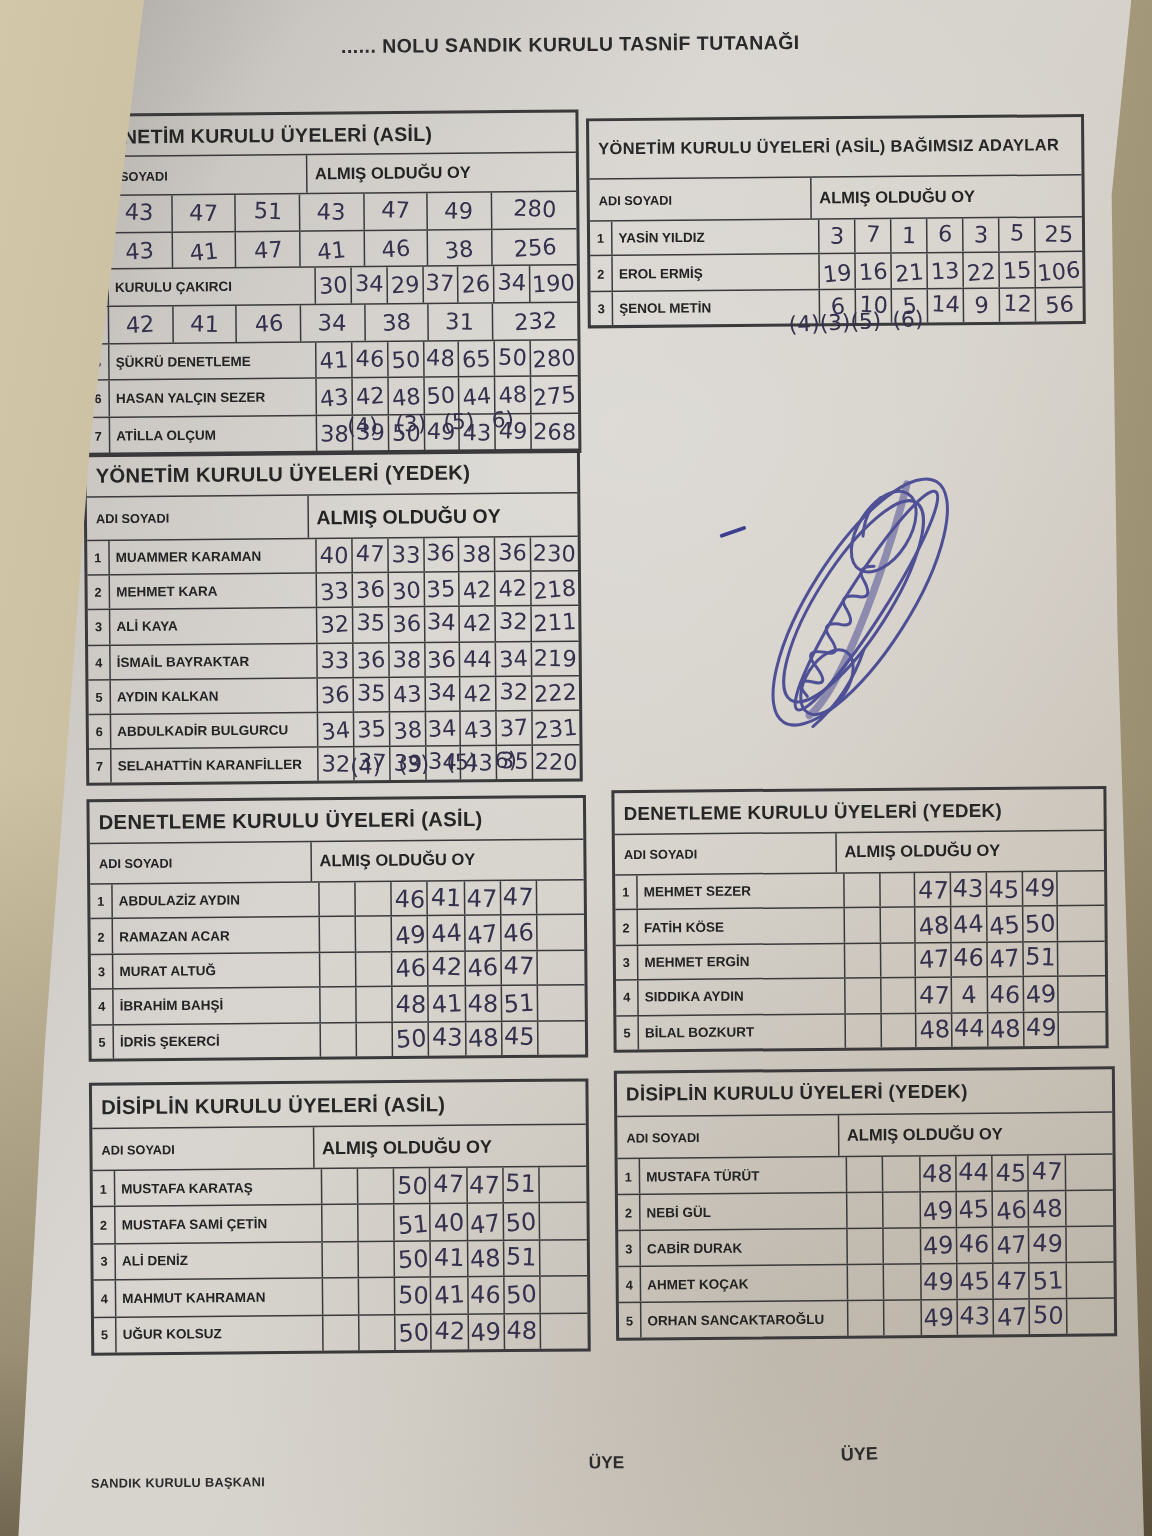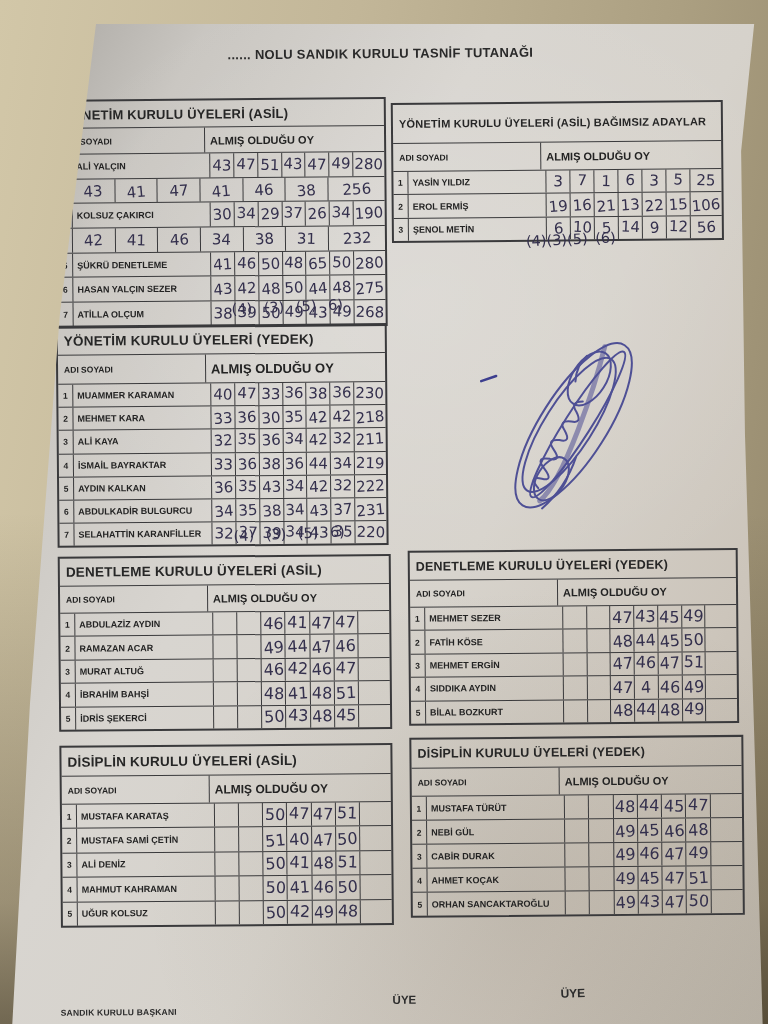--- a/index.html
+++ b/index.html
@@ -10,21 +10,20 @@
       linear-gradient(180deg, rgba(0,0,0,0) 50%, rgba(45,34,16,.30) 88%, rgba(32,24,10,.52) 100%),
       linear-gradient(100deg,#d2c7a8 0%,#c2b698 38%,#ab9f81 72%,#93876b 100%);
   }
   .paper{
     position:absolute;inset:0;
     clip-path:polygon(12.5% 0, 98.2% 0, 96.5% 12.7%, 97% 41%, 98.4% 76%, 99.3% 100%, 1.6% 100%, 3.9% 68%, 7.8% 29%);
     background:
       radial-gradient(90% 55% at 55% 28%, rgba(255,255,255,.15), rgba(255,255,255,0) 62%),
       radial-gradient(70% 45% at 68% 88%, rgba(86,74,52,.12), rgba(0,0,0,0) 70%),
       linear-gradient(118deg,#a5a29d 0%,#c9c6c1 16%,#d8d5d0 38%,#d6d2cb 58%,#ccc5bb 80%,#b9b2a6 100%);
-    margin-top: 24px;
   }
   .content{position:absolute;inset:0;transform:rotate(-0.5deg);transform-origin:50% 45%;color:#232323;}
   .doc-title{position:absolute;left:54px;top:22px;width:660px;text-align:center;
     font-size:13px;font-weight:bold;letter-spacing:.3px;color:#2a2a2a;}
   .tbl{position:absolute;border:2px solid #3a3a3c;display:flex;flex-direction:column;}
   .tbl-title{height:var(--th);border-bottom:1.6px solid #3a3a3c;display:flex;align-items:center;
     padding-left:6px;font-weight:bold;font-size:var(--tfs);letter-spacing:.2px;color:#262626;}
   .tbl-head{height:var(--hh);border-bottom:1.6px solid #3a3a3c;display:flex;}
   .head-name{width:148px;border-right:1.6px solid #3a3a3c;display:flex;align-items:center;
     padding-left:6px;font-size:8.5px;font-weight:bold;box-sizing:border-box;}
@@ -59,21 +58,20 @@
     <div class="doc-title">...... NOLU SANDIK KURULU TASNİF TUTANAĞI</div>
 
     <div class="tbl" style="left:58px;top:73px;width:327px;--th:26px;--hh:25px;--rh:23.7px;--tfs:13px;--hvfs:11px;--vfs:15px;">
         <div class="tbl-title">YÖNETİM KURULU ÜYELERİ (ASİL)</div>
         <div class="tbl-head">
           <div class="head-name">ADI SOYADI</div>
           <div class="head-votes">ALMIŞ OLDUĞU OY</div>
         </div>
         <div class="tbl-row">
           <div class="cell-no">1</div>
-          <div class="cell-name">ALİ YALÇIN</div>
           <div class="cell-vote">
             <span class="hw">43</span>
           </div>
           <div class="cell-vote">
             <span class="hw">47</span>
           </div>
           <div class="cell-vote">
             <span class="hw">51</span>
           </div>
           <div class="cell-vote">
@@ -108,21 +106,21 @@
           </div>
           <div class="cell-vote">
             <span class="hw">38</span>
           </div>
           <div class="cell-vote">
             <span class="hw">256</span>
           </div>
         </div>
         <div class="tbl-row">
           <div class="cell-no">3</div>
-          <div class="cell-name">KOLSUZ ÇAKIRCI</div>
+          <div class="cell-name">KURULU ÇAKIRCI</div>
           <div class="cell-vote">
             <span class="hw">30</span>
           </div>
           <div class="cell-vote">
             <span class="hw">34</span>
           </div>
           <div class="cell-vote">
             <span class="hw">29</span>
           </div>
           <div class="cell-vote">

